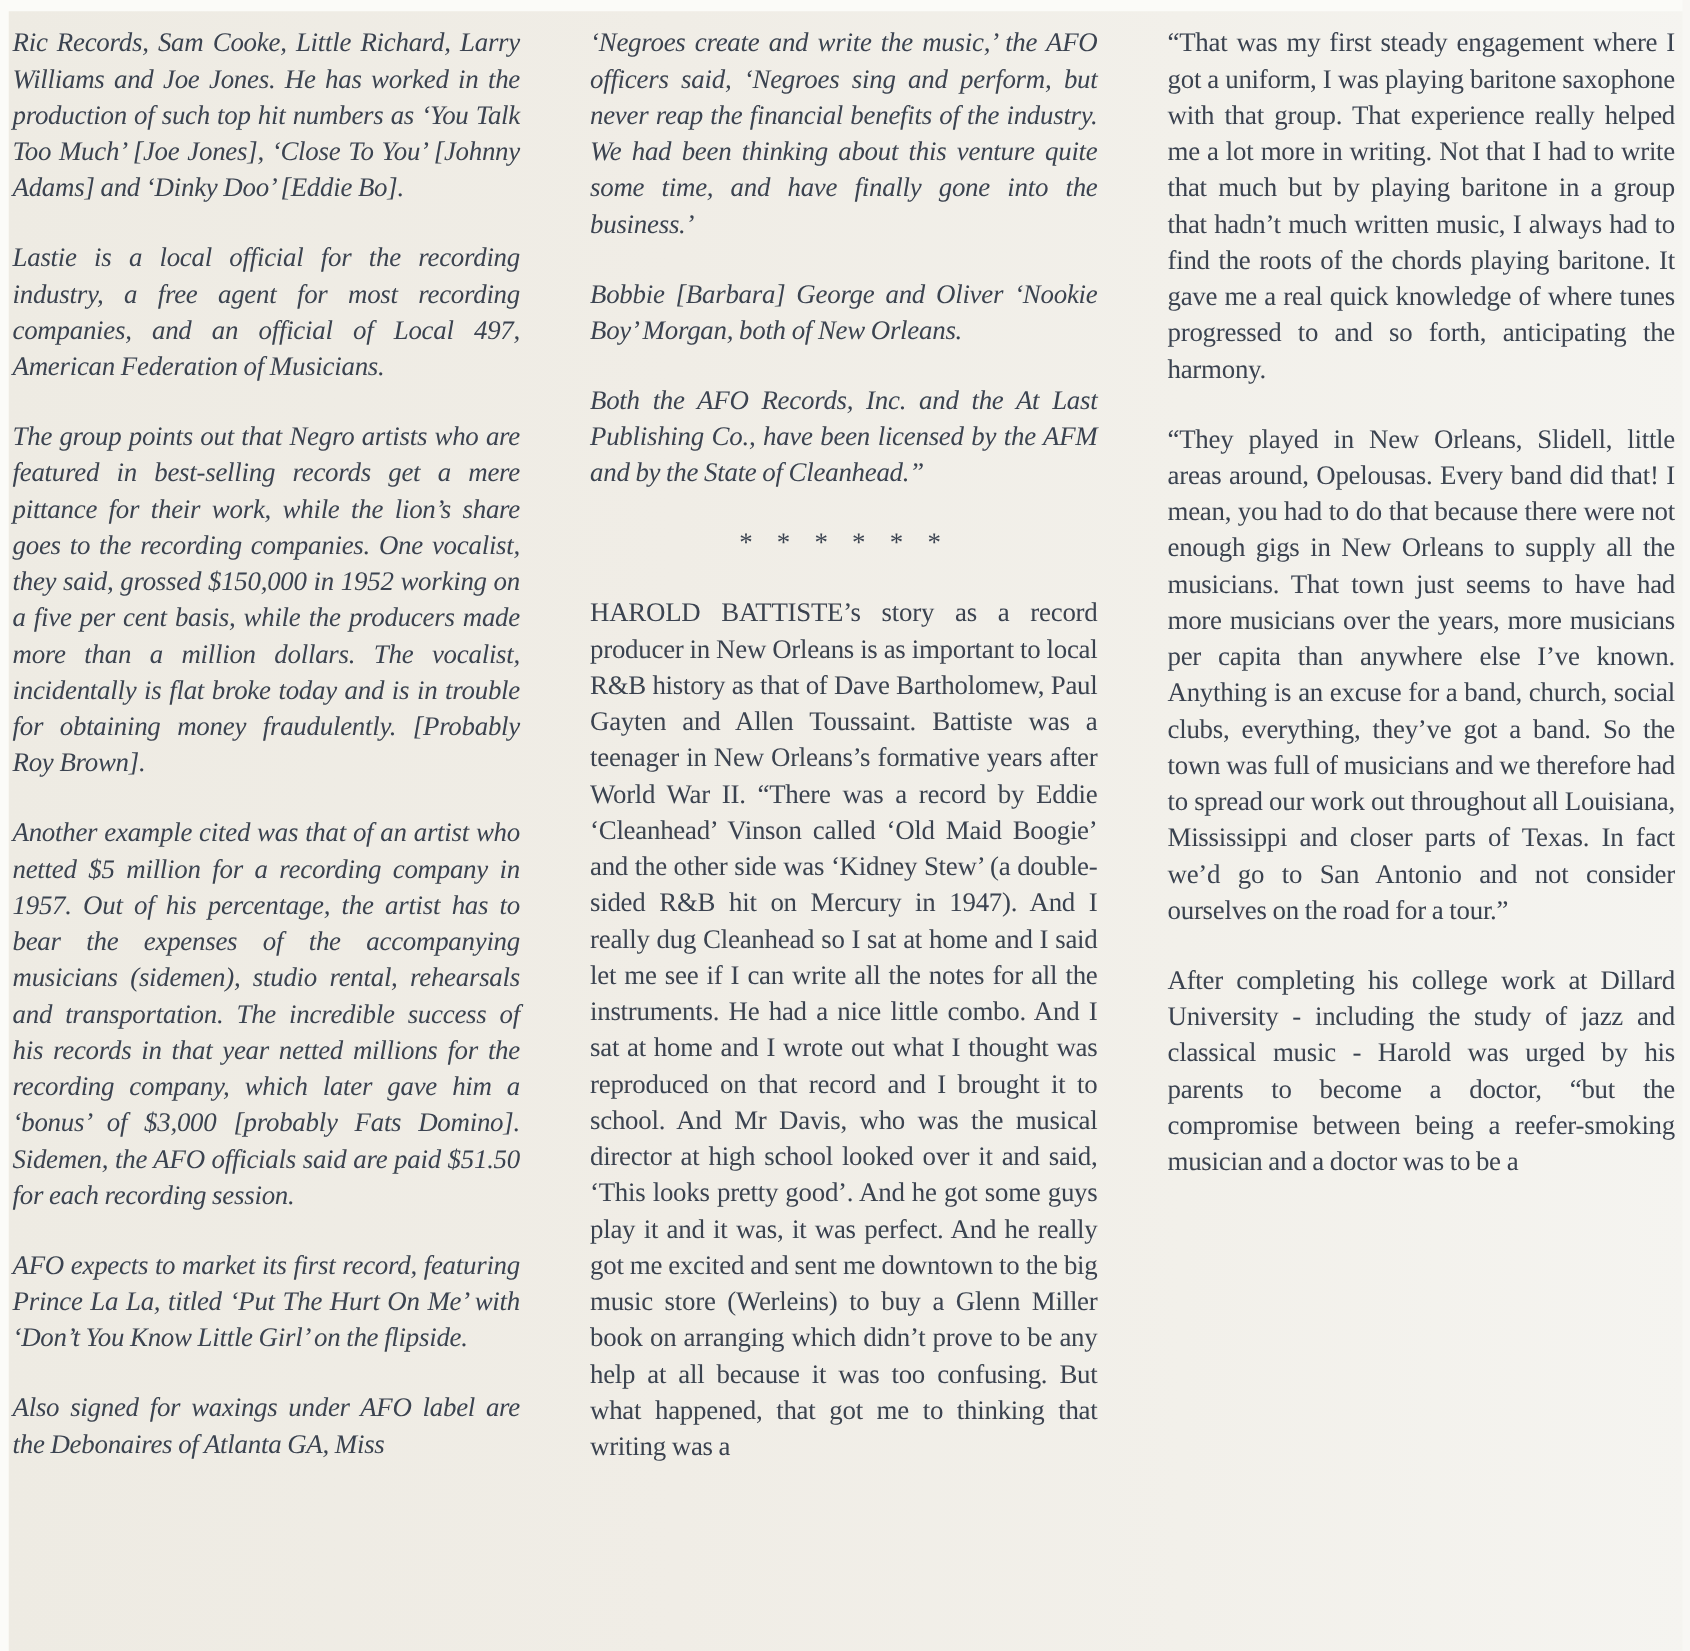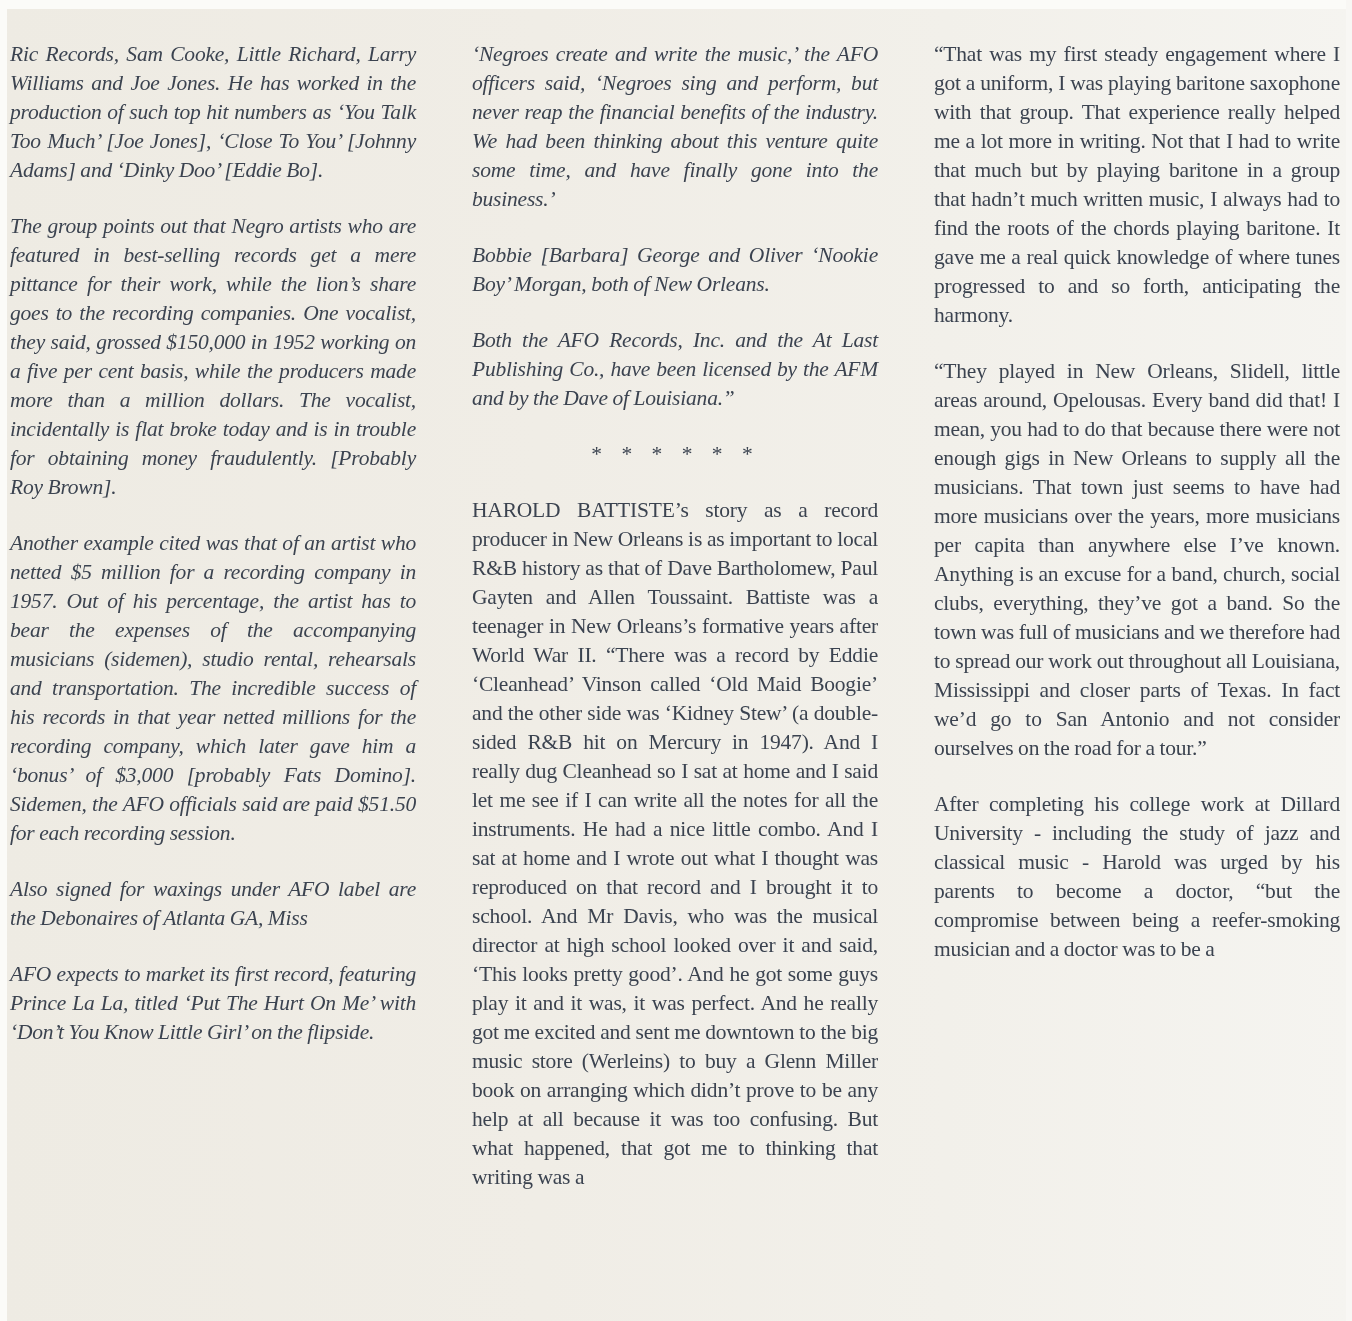--- a/index.html
+++ b/index.html
@@ -25,21 +25,21 @@
     background: #fbfbf8;
   }
   .edge-right {
     position: absolute; top: 0; right: 0; width: 6px; height: 100%;
     background: #f8f7f4;
   }
   .columns {
     position: relative;
     display: flex;
     gap: 56px;
-    padding: 40px 12px 0 10px;
+    padding: 20px 12px 0 10px;
   }
   .col {
     flex: 0 0 auto;
     width: 406px;
   }
   .col p {
     margin: 0 0 27px 0;
     font-size: 21.5px;
     line-height: 29px;
     text-align: justify;
@@ -62,30 +62,31 @@
 
 <div class="page">
   <div class="edge-top"></div>
   <div class="edge-left"></div>
   <div class="edge-right"></div>
 
   <div class="columns">
 
     <div class="col italic">
       <p>Ric Records, Sam Cooke, Little Richard, Larry Williams and Joe Jones. He has worked in the production of such top hit numbers as ‘You Talk Too Much’ [Joe Jones], ‘Close To You’ [Johnny Adams] and ‘Dinky Doo’ [Eddie Bo].</p>
+      <p>Lastie is a local official for the recording industry, a free agent for most recording companies, and an official of Local 497, American Federation of Musicians.</p>
       <p>The group points out that Negro artists who are featured in best-selling records get a mere pittance for their work, while the lion’s share goes to the recording companies. One vocalist, they said, grossed $150,000 in 1952 working on a five per cent basis, while the producers made more than a million dollars. The vocalist, incidentally is flat broke today and is in trouble for obtaining money fraudulently. [Probably Roy Brown].</p>
       <p>Another example cited was that of an artist who netted $5 million for a recording company in 1957. Out of his percentage, the artist has to bear the expenses of the accompanying musicians (sidemen), studio rental, rehearsals and transportation. The incredible success of his records in that year netted millions for the recording company, which later gave him a ‘bonus’ of $3,000 [probably Fats Domino]. Sidemen, the AFO officials said are paid $51.50 for each recording session.</p>
+      <p>AFO expects to market its first record, featuring Prince La La, titled ‘Put The Hurt On Me’ with ‘Don’t You Know Little Girl’ on the flipside.</p>
       <p>Also signed for waxings under AFO label are the Debonaires of Atlanta GA, Miss</p>
-      <p>AFO expects to market its first record, featuring Prince La La, titled ‘Put The Hurt On Me’ with ‘Don’t You Know Little Girl’ on the flipside.</p>
     </div>
 
     <div class="col">
       <p class="italic">‘Negroes create and write the music,’ the AFO officers said, ‘Negroes sing and perform, but never reap the financial benefits of the industry. We had been thinking about this venture quite some time, and have finally gone into the business.’</p>
       <p class="italic">Bobbie [Barbara] George and Oliver ‘Nookie Boy’ Morgan, both of New Orleans.</p>
-      <p class="italic">Both the AFO Records, Inc. and the At Last Publishing Co., have been licensed by the AFM and by the Dave of Louisiana.”</p>
+      <p class="italic">Both the AFO Records, Inc. and the At Last Publishing Co., have been licensed by the AFM and by the State of Cleanhead.”</p>
       <p class="separator">* * * * * *</p>
       <p>HAROLD BATTISTE’s story as a record producer in New Orleans is as important to local R&amp;B history as that of Dave Bartholomew, Paul Gayten and Allen Toussaint. Battiste was a teenager in New Orleans’s formative years after World War II. “There was a record by Eddie ‘Cleanhead’ Vinson called ‘Old Maid Boogie’ and the other side was ‘Kidney Stew’ (a double-sided R&amp;B hit on Mercury in 1947). And I really dug Cleanhead so I sat at home and I said let me see if I can write all the notes for all the instruments. He had a nice little combo. And I sat at home and I wrote out what I thought was reproduced on that record and I brought it to school. And Mr Davis, who was the musical director at high school looked over it and said, ‘This looks pretty good’. And he got some guys play it and it was, it was perfect. And he really got me excited and sent me downtown to the big music store (Werleins) to buy a Glenn Miller book on arranging which didn’t prove to be any help at all because it was too confusing. But what happened, that got me to thinking that writing was a</p>
     </div>
 
     <div class="col">
       <p>“That was my first steady engagement where I got a uniform, I was playing baritone saxophone with that group. That experience really helped me a lot more in writing. Not that I had to write that much but by playing baritone in a group that hadn’t much written music, I always had to find the roots of the chords playing baritone. It gave me a real quick knowledge of where tunes progressed to and so forth, anticipating the harmony.</p>
       <p>“They played in New Orleans, Slidell, little areas around, Opelousas. Every band did that! I mean, you had to do that because there were not enough gigs in New Orleans to supply all the musicians. That town just seems to have had more musicians over the years, more musicians per capita than anywhere else I’ve known. Anything is an excuse for a band, church, social clubs, everything, they’ve got a band. So the town was full of musicians and we therefore had to spread our work out throughout all Louisiana, Mississippi and closer parts of Texas. In fact we’d go to San Antonio and not consider ourselves on the road for a tour.”</p>
       <p>After completing his college work at Dillard University - including the study of jazz and classical music - Harold was urged by his parents to become a doctor, “but the compromise between being a reefer-smoking musician and a doctor was to be a</p>
     </div>
 

